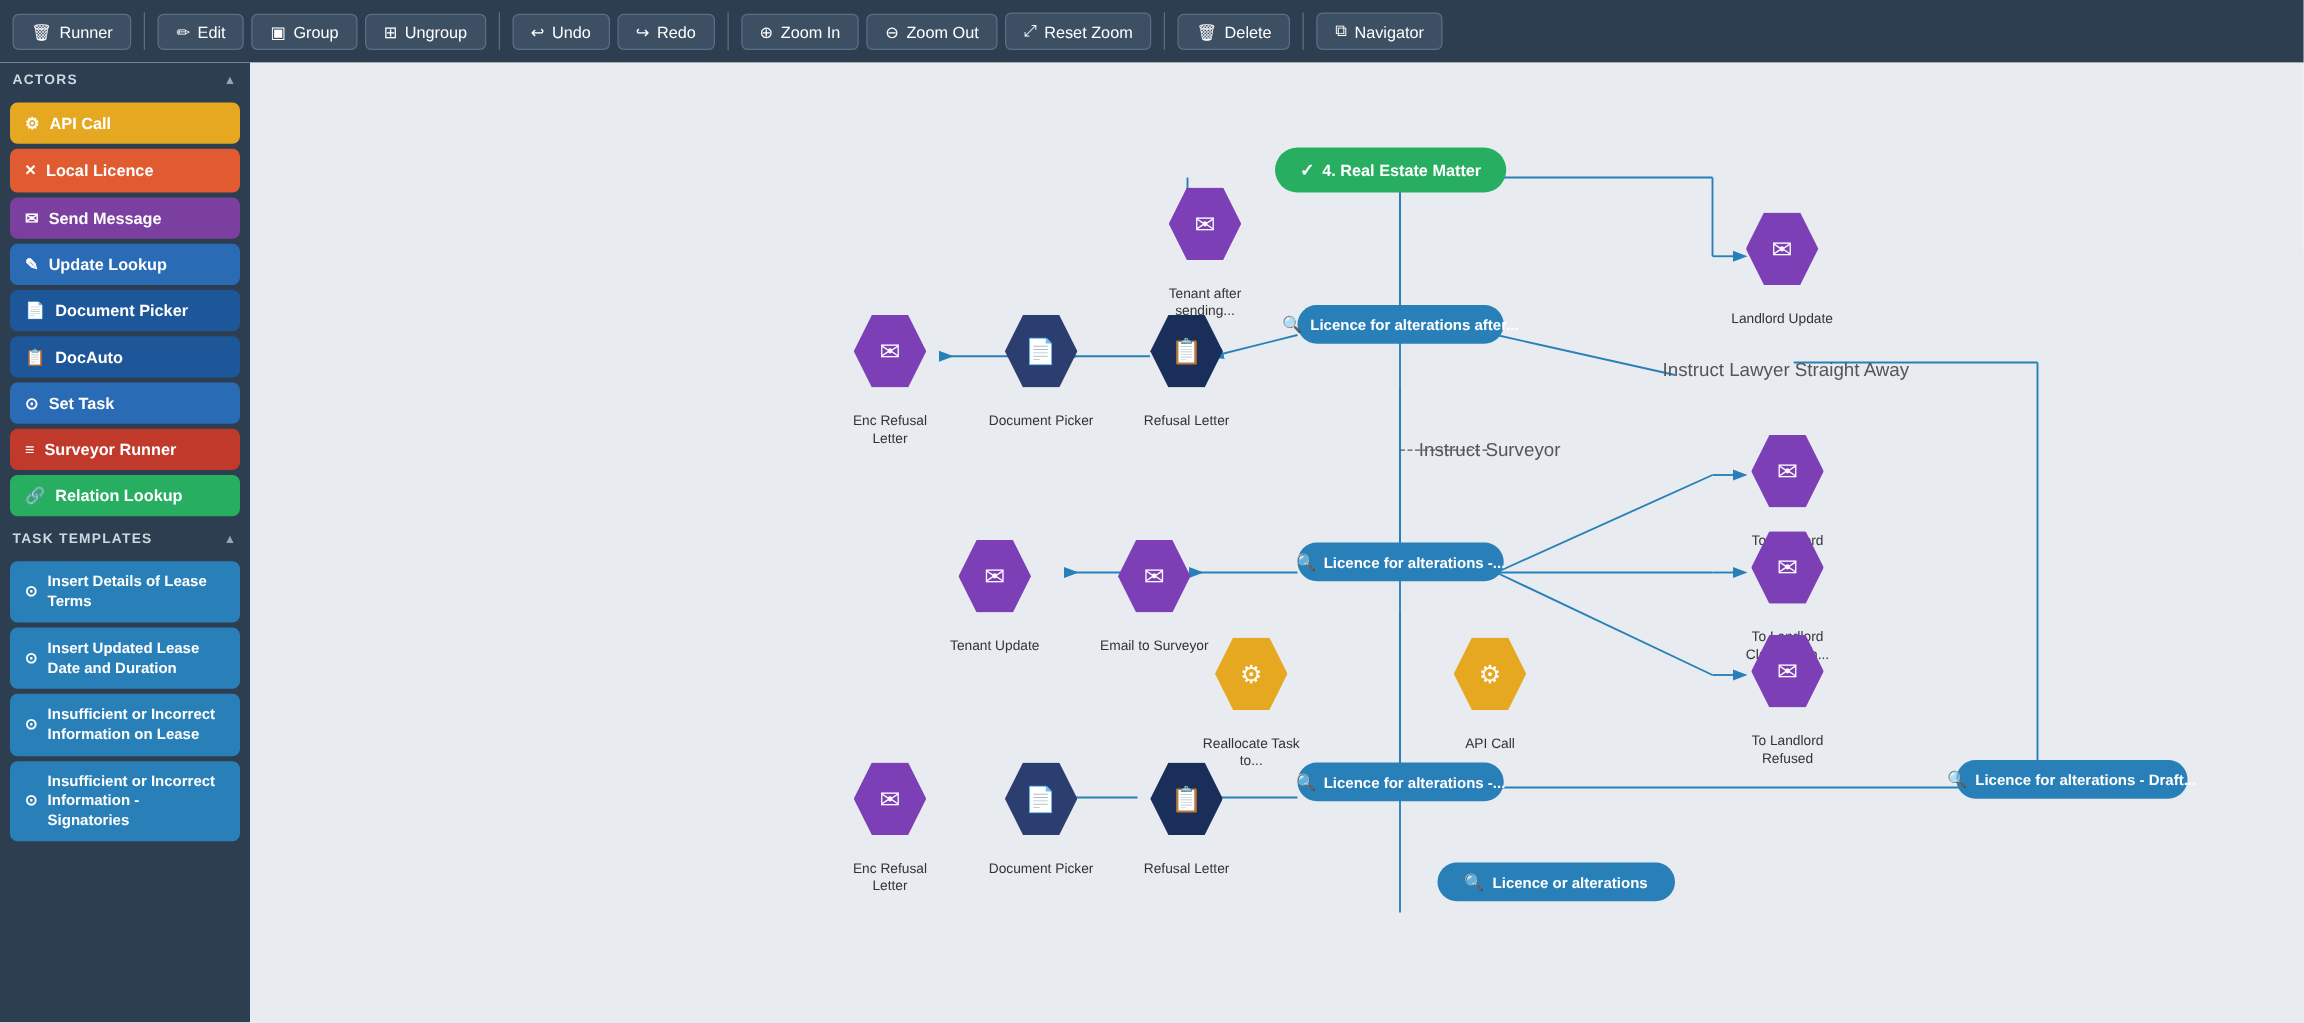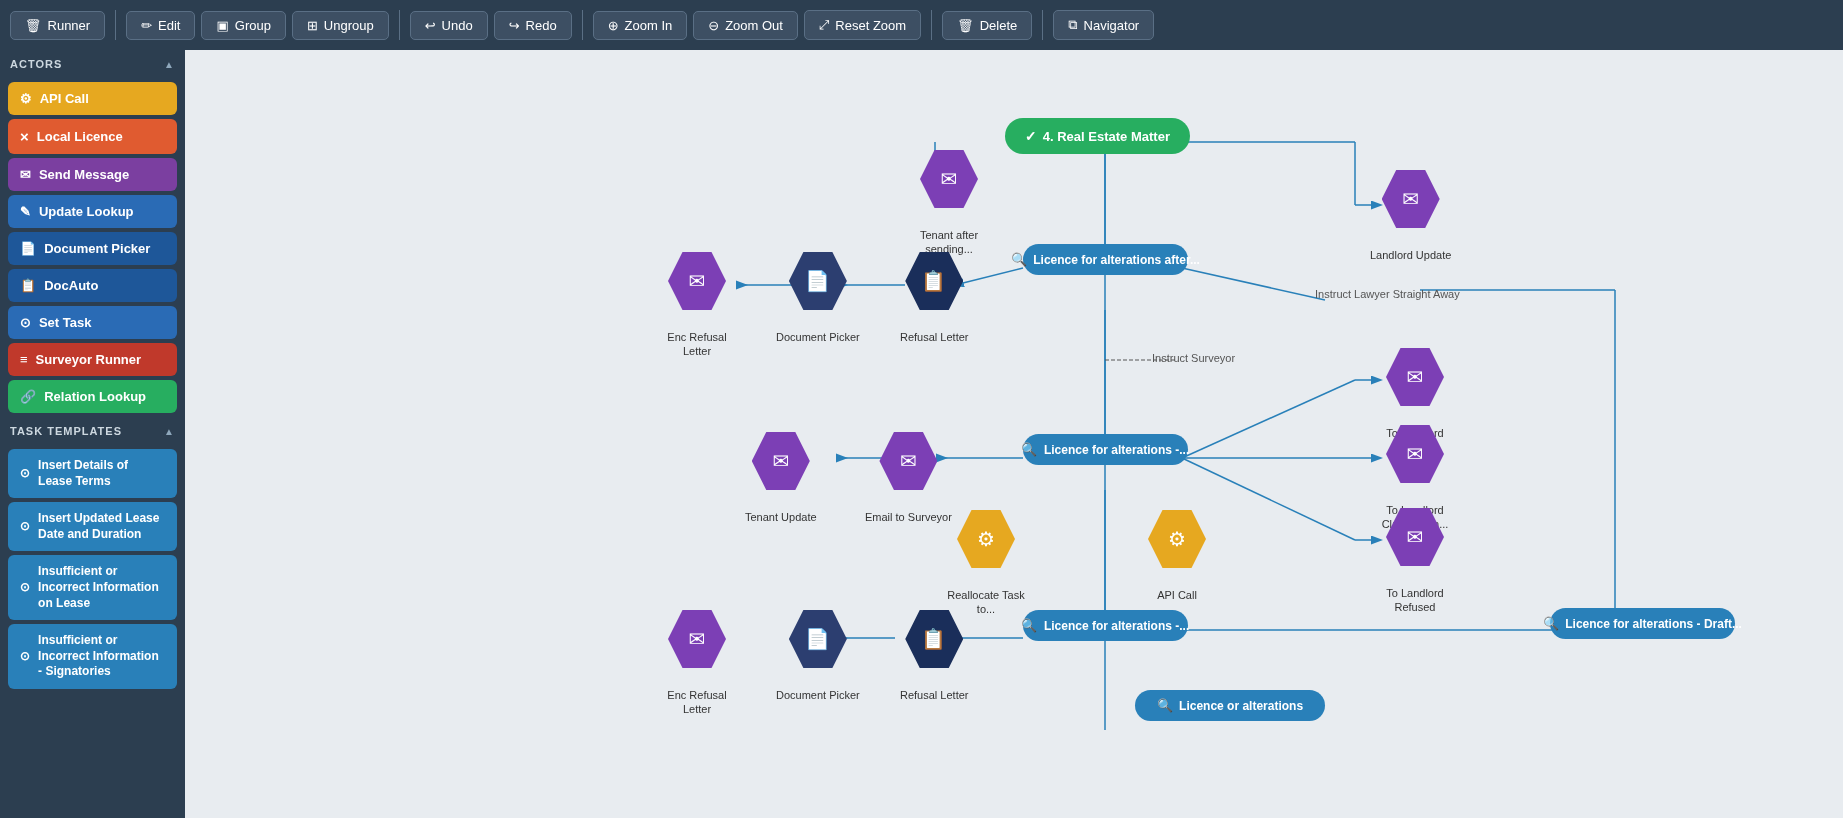--- a/index.html
+++ b/index.html
@@ -32,21 +32,21 @@
 
     
     .main {
       display: flex;
       flex: 1;
       overflow: hidden;
     }
 
     
     .sidebar {
-      width: 185px;
+      width: 200px;
       background: #2c3e50;
       flex-shrink: 0;
       overflow-y: auto;
       padding-bottom: 28px;
     }
     .sidebar-section-header {
       display: flex;
       align-items: center;
       justify-content: space-between;
       padding: 8px 10px;
@@ -166,21 +166,21 @@
       font-size: 11px;
       color: #333;
       text-align: center;
       margin-top: 20px;
       max-width: 90px;
       line-height: 1.3;
     }
 
     .connector-label {
       position: absolute;
-      font-size: 11px;
+      font-size: 15px;
       color: #555;
       background: transparent;
     }
   </style>
 </head>
 <body>
 
 <div class="toolbar">
   <button class="toolbar-btn">
     <span>🗑</span>
@@ -393,21 +393,21 @@
     <div class="node-block" style="left:591px; top:202px;">
       <div class="hex dark" style="background:#2c3e70;">📄</div>
       <div class="label">Document Picker</div>
     </div>
 
     <div class="node-block" style="left:715px; top:202px;">
       <div class="hex dark" style="background:#1a2e5a;">📋</div>
       <div class="label">Refusal Letter</div>
     </div>
 
-    <div class="connector-label" style="left:935px; top:302px;margin-left:32px;">
+    <div class="connector-label" style="left:935px; top:302px;">
       <span>Instruct Surveyor</span>
     </div>
 
     <div class="node-rounded" style="left:838px; top:384px; width:165px;">
       <span style="font-size:13px;">🔍</span>
       <span>Licence for alterations -...</span>
     </div>
 
     <div class="node-block" style="left:560px; top:382px;">
       <div class="hex">✉</div>

